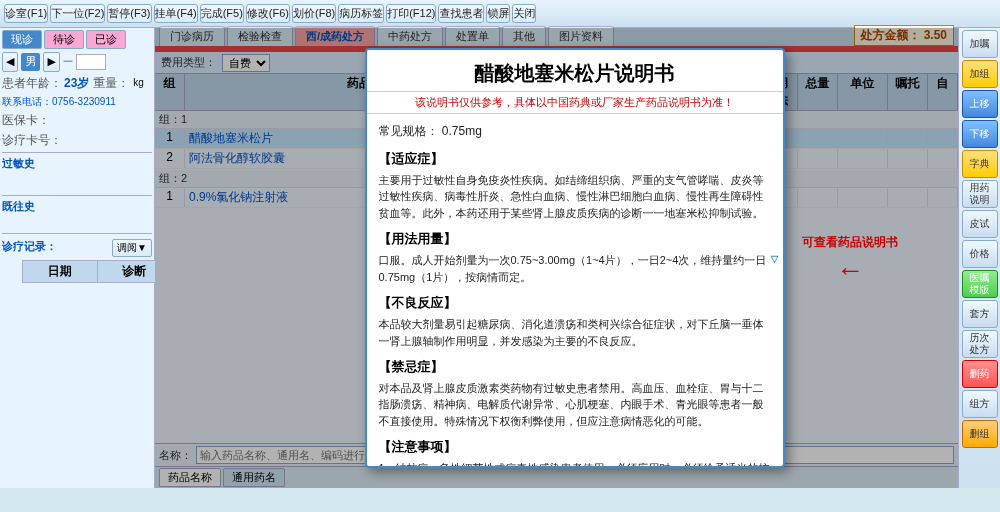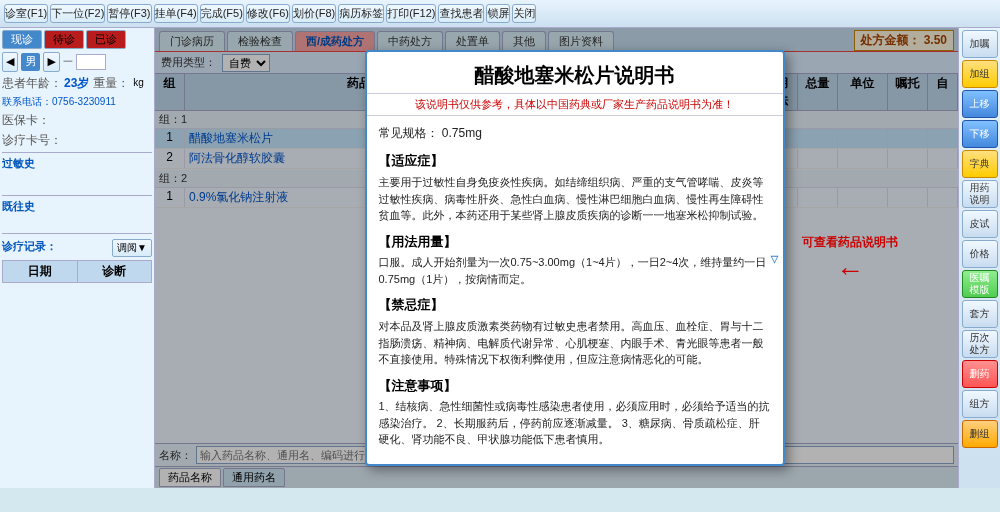--- a/index.html
+++ b/index.html
@@ -22,21 +22,21 @@
       padding: 1px 0;
       font-size: 11px;
       cursor: pointer;
       color: #222;
       white-space: nowrap;
     }
 
     
     .tab-row {
       background: #c8dff0;
-      border-bottom: 1px solid #ef4444;
+      border-bottom: 6px solid #ef4444;
       display: flex;
       align-items: flex-end;
       padding: 2px 4px 0;
       gap: 2px;
       height: 24px;
       text-align: center;
     }
     .tab-item {
       padding: 2px 10px;
       border: 1px solid #aac;
@@ -71,42 +71,42 @@
     }
     .patient-tabs {
       display: flex;
       gap: 2px;
       margin-bottom: 3px;
     }
     .patient-tab {
       padding: 1px 8px;
       border: 1px solid #88aacc;
       border-radius: 2px;
-      background: #b91c1c;
+      background: #f9a8d4;
       cursor: pointer;
       font-size: 11px;
     }
     .patient-tab.active { background: #4488cc; color: white; }
     .patient-info { font-size: 11px; line-height: 1.6; }
     .patient-info .row { display: flex; align-items: center; gap: 2px; margin-bottom: 1px; }
     .patient-info label { color: #555; white-space: nowrap; }
     .patient-info .val { color: #000; font-weight: bold; }
     .patient-info .blue { color: #0055cc; text-align: center; }
     .divider { border-top: 1px solid #aac; margin: 2px 0; }
     .section-title { color: #0055bb; font-weight: bold; font-size: 11px; margin: 2px 0; }
     .history-btn {
       background: linear-gradient(to bottom, #f0f8ff, #d8ecf8);
       border: 1px solid #88aacc;
       border-radius: 2px;
       padding: 1px 4px;
       font-size: 10px;
       cursor: pointer;
       margin-top: 2px;
     }
-    .diag-table { width: 100%; border-collapse: collapse; font-size: 10px; margin-top: 2px; }
+    .diag-table { width: 100%; border-collapse: collapse; font-size: 10px; margin-top: 2px; margin-left: 20px; }
     .diag-table th { background: #c0d8ee; border: 1px solid #aac; padding: 1px 2px; text-align: center; }
 
     
     .center-panel {
       flex: 1;
       display: flex;
       flex-direction: column;
       background: #f0f8ff;
       position: relative;
     }
@@ -508,20 +508,24 @@
           <div id="modal-sections">
               <div class="modal-section">
                 <div class="modal-section-bracket">【适应症】</div>
                 <div style="font-size: 11px; line-height: 1.5; margin-top: 2px;">主要用于过敏性自身免疫炎性疾病。如结缔组织病、严重的支气管哮喘、皮炎等过敏性疾病、病毒性肝炎、急性白血病、慢性淋巴细胞白血病、慢性再生障碍性贫血等。此外，本药还用于某些肾上腺皮质疾病的诊断一一地塞米松抑制试验。</div>
               </div>
               <div class="modal-section">
                 <div class="modal-section-bracket">【用法用量】</div>
                 <div style="font-size: 11px; line-height: 1.5; margin-top: 2px;">口服。成人开始剂量为一次0.75~3.00mg（1~4片），一日2~4次，维持量约一日0.75mg（1片），按病情而定。</div>
               </div>
               <div class="modal-section">
+                <div class="modal-section-bracket">【不良反应】</div>
+                <div style="font-size: 11px; line-height: 1.5; margin-top: 2px;">本品较大剂量易引起糖尿病、消化道溃疡和类柯兴综合征症状，对下丘脑一垂体一肾上腺轴制作用明显，并发感染为主要的不良反应。</div>
+              </div>
+              <div class="modal-section">
                 <div class="modal-section-bracket">【禁忌症】</div>
                 <div style="font-size: 11px; line-height: 1.5; margin-top: 2px;">对本品及肾上腺皮质激素类药物有过敏史患者禁用。高血压、血栓症、胃与十二指肠溃疡、精神病、电解质代谢异常、心肌梗塞、内眼手术、青光眼等患者一般不直接使用。特殊情况下权衡利弊使用，但应注意病情恶化的可能。</div>
               </div>
               <div class="modal-section">
                 <div class="modal-section-bracket">【注意事项】</div>
                 <div style="font-size: 11px; line-height: 1.5; margin-top: 2px;">1、结核病、急性细菌性或病毒性感染患者使用，必须应用时，必须给予适当的抗感染治疗。
 2、长期服药后，停药前应逐渐减量。
 3、糖尿病、骨质疏松症、肝硬化、肾功能不良、甲状腺功能低下患者慎用。</div>
               </div>
             </div>

